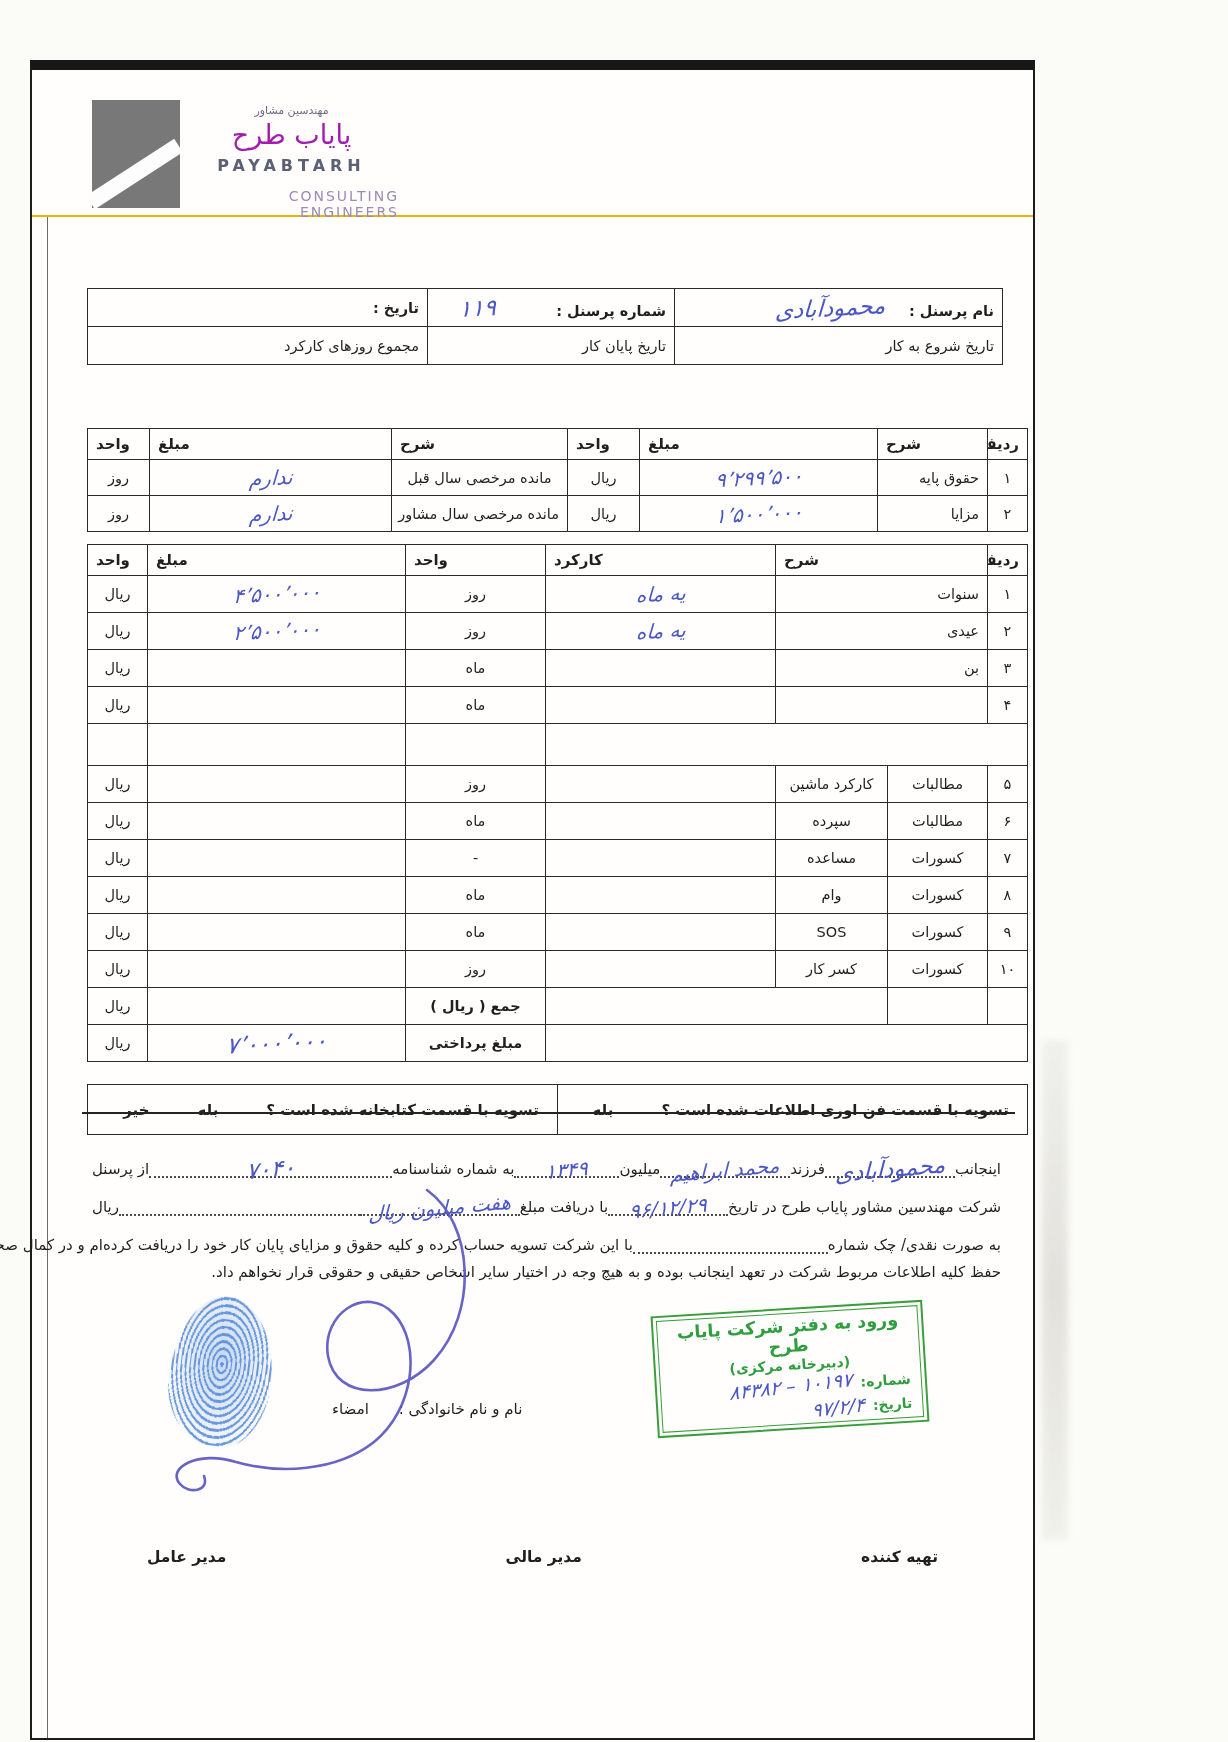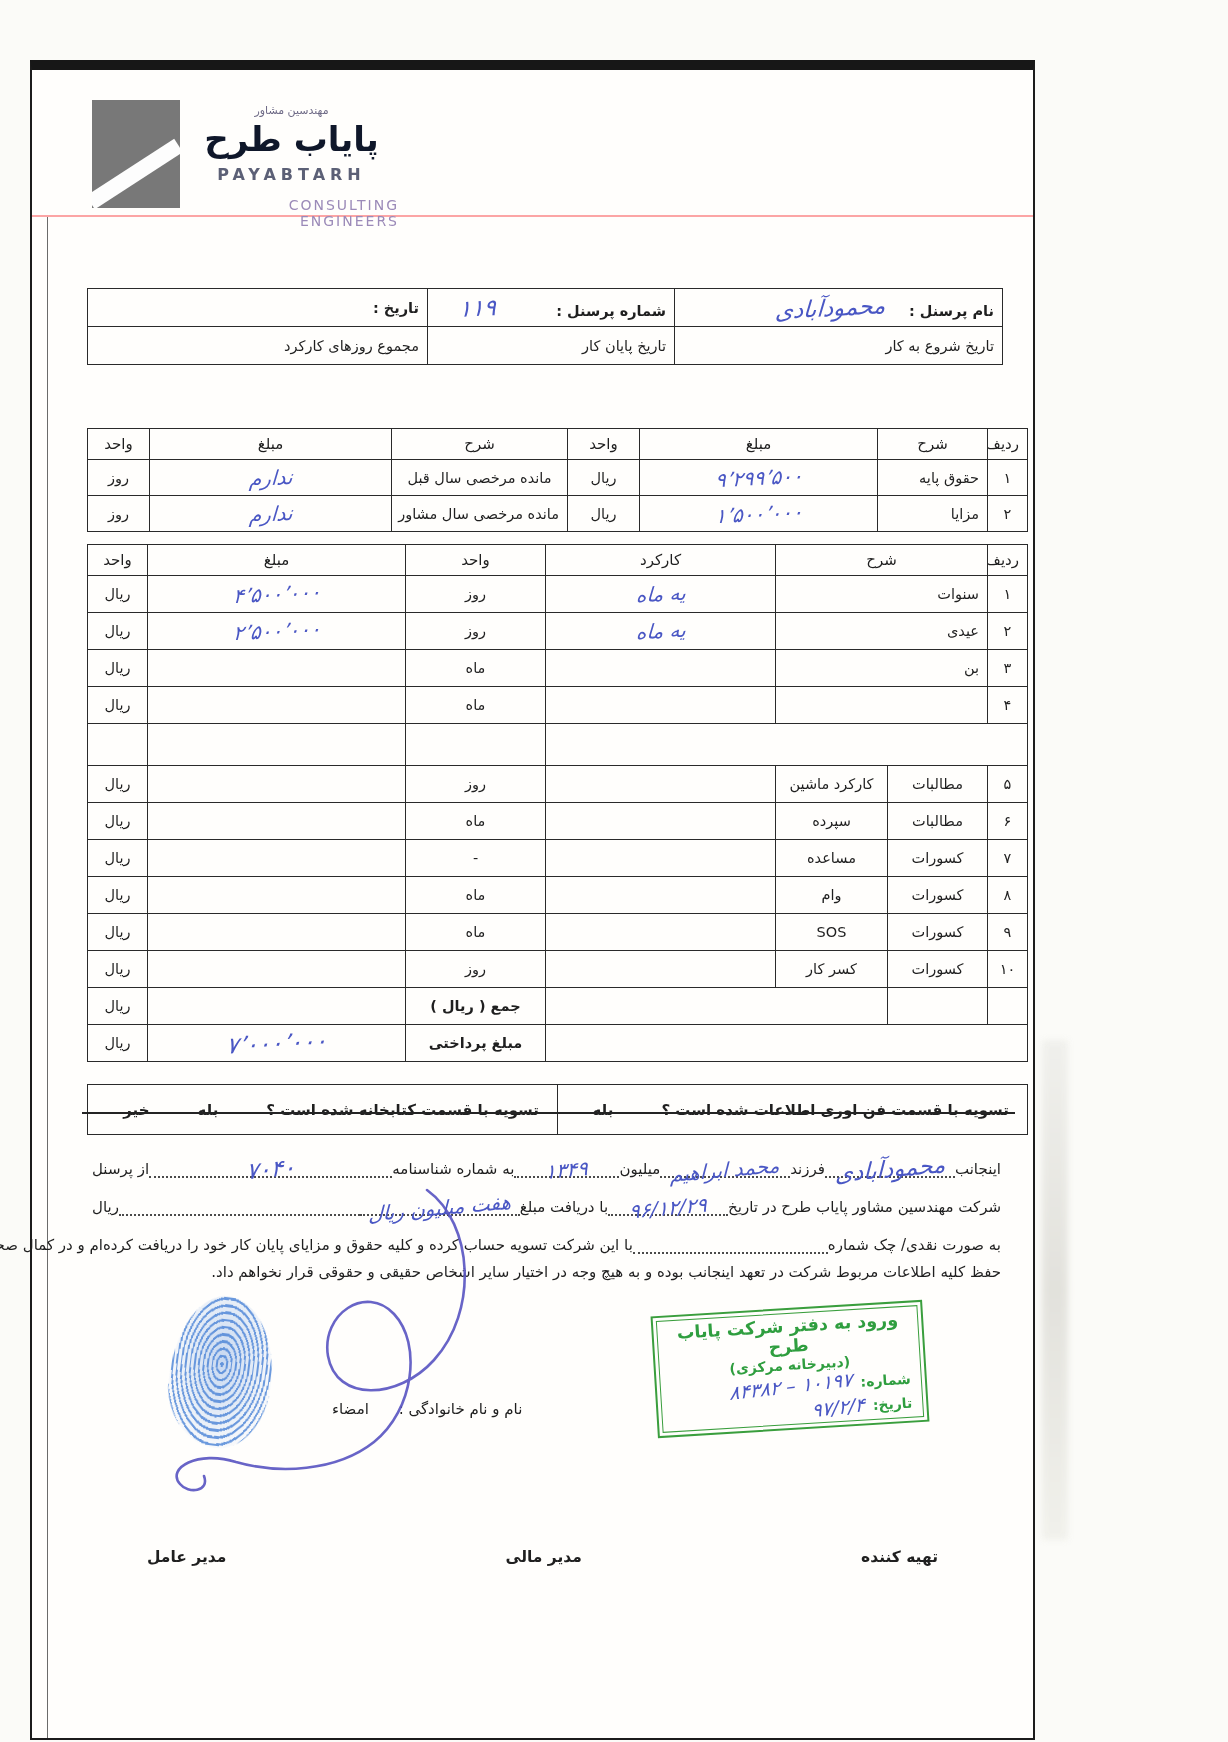--- a/index.html
+++ b/index.html
@@ -13,35 +13,35 @@
   
   .frame{
     position:absolute;left:30px;top:60px;width:1005px;height:1680px;
     background:#fffefc;
     border:2.5px solid #1c1c1c;border-top:10px solid #171717;
     box-sizing:border-box;
   }
   .inner-left-line{position:absolute;left:15px;top:145px;bottom:0;width:0;border-left:1.5px solid #3a3a3a;opacity:.75;}
   .scan-streak{position:absolute;left:1042px;top:1040px;width:26px;height:500px;background:linear-gradient(180deg,#eeeeea,#dddcd6,#efefe9);filter:blur(3px);opacity:.8;}
   
-  .header-box{position:absolute;left:0;top:0;right:0;height:145px;border-bottom:2px solid #fca5a5;}
+  .header-box{position:absolute;left:0;top:0;right:0;height:145px;border-bottom:2px solid #eab308;}
   .logo-square{position:absolute;left:60px;top:30px;width:88px;height:108px;background:#787878;overflow:hidden;}
   .logo-slash{position:absolute;left:-10px;bottom:26px;width:105px;height:16px;background:#fdfdfd;transform:rotate(-33deg);}
   .brand{position:absolute;left:152px;top:34px;width:215px;text-align:center;direction:rtl;}
   .brand-small{font-size:11px;color:#6e6a86;letter-spacing:1px;}
-  .brand-fa{font-size:34px;font-weight:bold;color:#0f172a;margin-top:2px;}
+  .brand-fa{font-size:27px;font-weight:normal;color:#a21caf;margin-top:2px;}
   .brand-en{font-size:16px;font-weight:bold;letter-spacing:5px;color:#5c6076;margin-top:6px;direction:ltr;}
   .brand-en-sub{font-size:14px;letter-spacing:2px;color:#9b8ab8;margin-top:13px;direction:ltr;text-align:right;}
   .titles{position:absolute;left:430px;top:22px;width:520px;text-align:center;}
   .company-title{font-size:24px;font-weight:bold;}
   .form-title{font-size:23px;font-weight:bold;margin-top:42px;}
   
   table.ft{border-collapse:collapse;table-layout:fixed;direction:rtl;}
   table.ft td,table.ft th{border:1.7px solid #2a2a2a;padding:2px 8px;font-size:14.5px;overflow:hidden;white-space:nowrap;box-sizing:border-box;}
-  table.ft th{font-weight:normal;font-size:15px;text-align:center;}
+  table.ft th{font-weight:bold;font-size:15px;text-align:left;}
   .lblcell{text-align:right;font-weight:bold;font-size:15px;}
   .plain{font-weight:normal;}
   .ctr{text-align:center;}
   .info-tbl{position:absolute;left:55px;top:218px;width:915px;}
   .info-tbl td{height:38px;}
   .tblA{position:absolute;left:55px;top:358px;width:940px;}
   .tblA td{height:36px;}
   .tblA th{height:31px;}
   .tblB{position:absolute;left:55px;top:474px;width:940px;}
   .tblB td{height:37px;}

